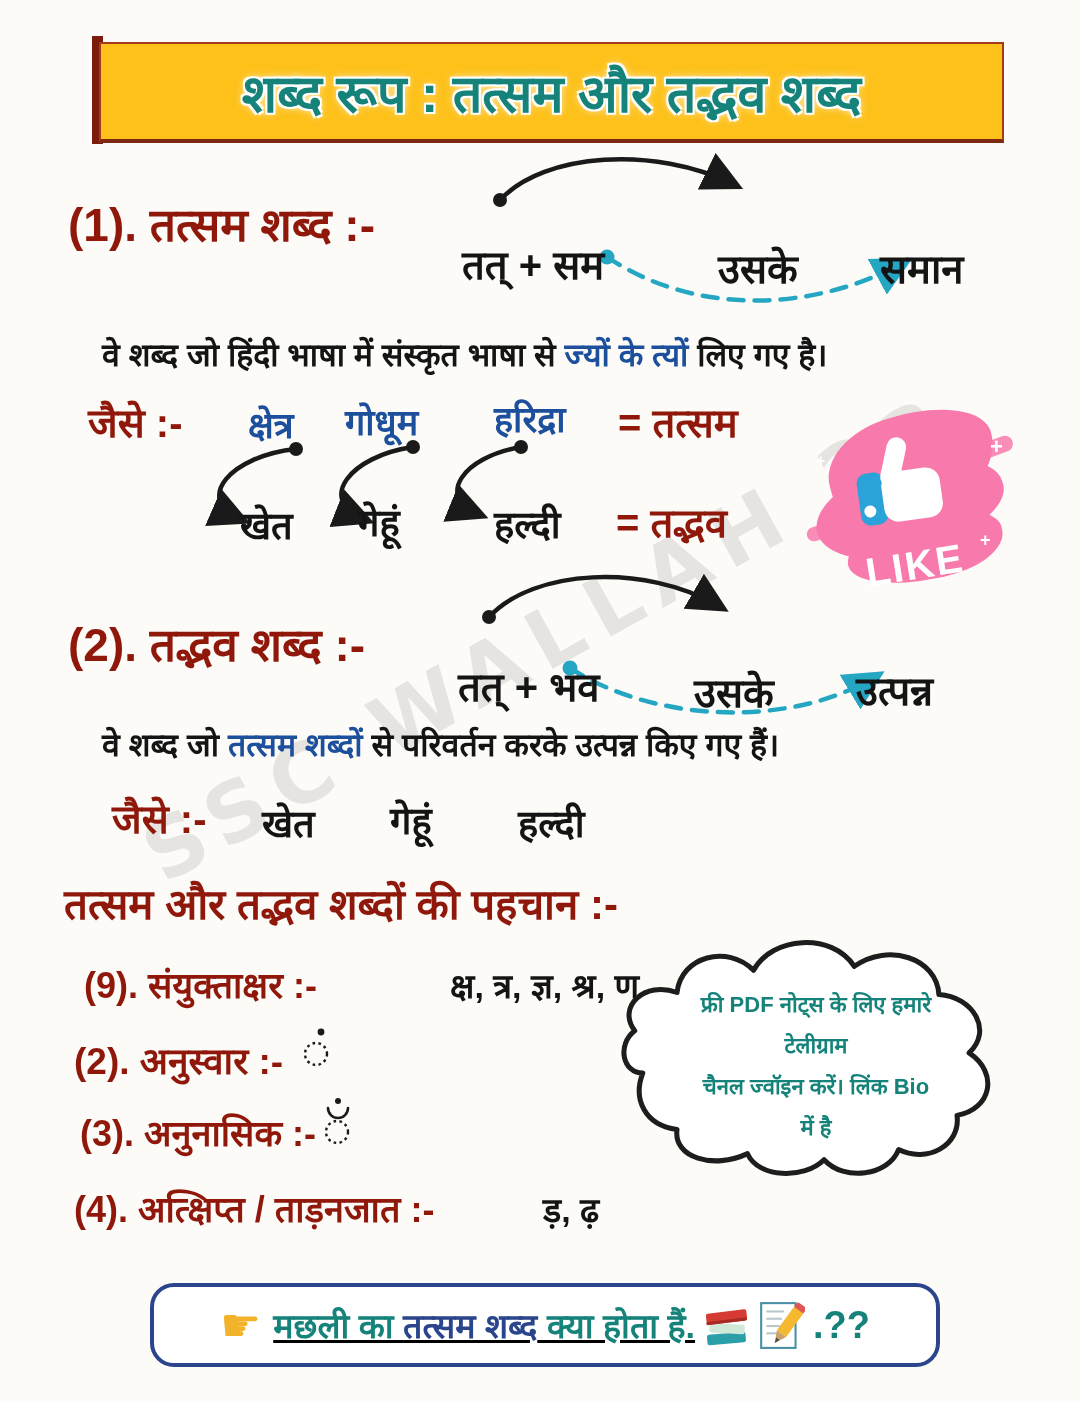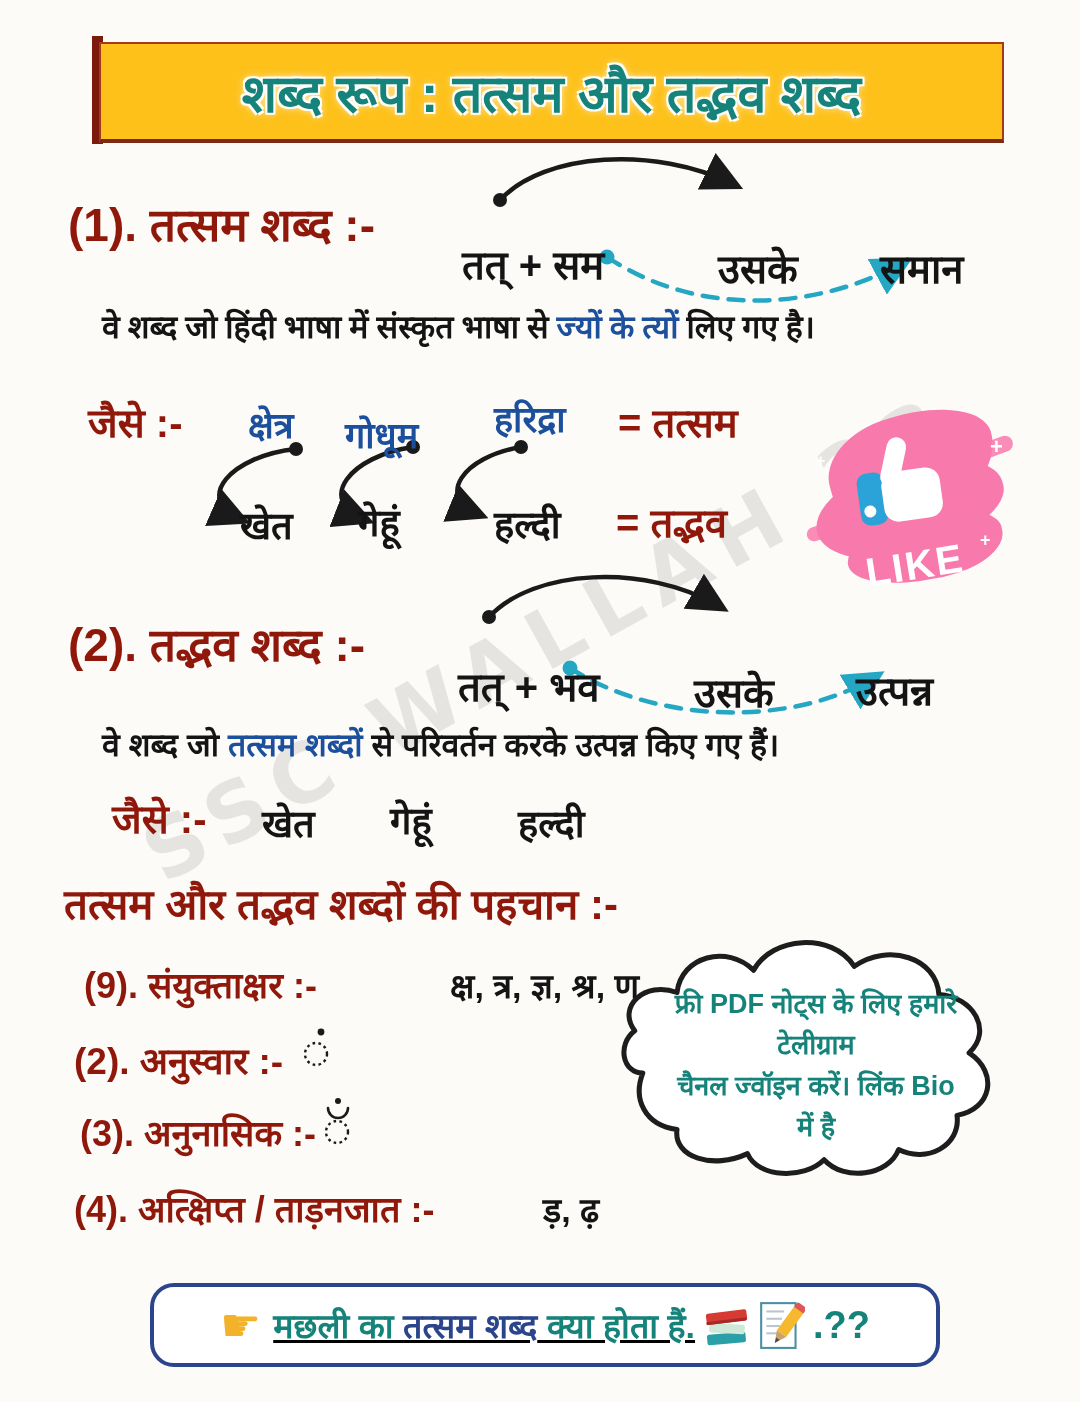--- a/index.html
+++ b/index.html
@@ -56,21 +56,21 @@
   .blob3{left:34px;top:102px;width:158px;height:66px;border-radius:50% 50% 44% 56%/55% 45% 52% 48%;transform:rotate(-12deg);}
   .blob4{left:150px;top:30px;width:52px;height:16px;border-radius:8px;transform:rotate(-20deg);opacity:.85;}
   .blob5{left:-6px;top:110px;width:48px;height:14px;border-radius:7px;transform:rotate(-18deg);opacity:.85;}
   .like-text{position:absolute;left:50%;bottom:4px;transform:translateX(-50%) rotate(-9deg);
     color:#fff;font-weight:900;font-size:40px;letter-spacing:2px;white-space:nowrap;}
   .sparkle{position:absolute;color:#fff;font-weight:bold;}
   
   .cloud-wrap{left:614px;top:922px;width:404px;height:282px;z-index:2;}
   .cloud-text{
     position:absolute;left:34px;top:62px;width:336px;text-align:center;
-    font-size:27px;line-height:41px;font-weight:bold;color:var(--teal,#16837b);
+    font-size:22px;line-height:41px;font-weight:bold;color:var(--teal,#16837b);
   }
   
   .sym{z-index:2;}
   
   .footer-banner{
     left:150px;top:1283px;width:790px;height:84px;z-index:2;
     background:#fff;border:4px solid var(--navy,#2b458c);border-radius:24px;
     display:flex;align-items:center;justify-content:center;gap:8px;
     box-sizing:border-box;
   }
@@ -116,27 +116,27 @@
     <path class="arrB" d="M 489 617 C 533 569, 645 563, 719 606" marker-end="url(#mB)"></path>
     <circle cx="570" cy="668" r="7.5" fill="#25a7c4"></circle>
     <path class="arrC" d="M 570 668 C 656 724, 792 727, 875 677" marker-end="url(#mC)"></path>
   </svg>
 
   <div class="abs z2 maroon sec-heading" style="left:68px;top:192px;">(1). तत्सम शब्द :-</div>
   <div class="abs z2 ink eq-word" style="left:462px;top:198px;">तत् + सम</div>
   <div class="abs z2 ink eq-word" style="left:718px;top:202px;">उसके</div>
   <div class="abs z2 ink eq-word" style="left:880px;top:202px;">समान</div>
 
-  <div class="abs z2 def-line" style="left:102px;top:304px;font-family:Liberation Serif, serif;">
+  <div class="abs z2 def-line" style="left:102px;top:332px;">
     <span class="ink">वे शब्द जो हिंदी भाषा में संस्कृत भाषा से </span><span class="blue">ज्यों के त्यों</span><span class="ink"> लिए गए है।</span>
   </div>
 
   <div class="abs z2 maroon example-label" style="left:88px;top:394px;">जैसे :-</div>
   <div class="abs z2 blue word-md" style="left:248px;top:400px;">क्षेत्र</div>
-  <div class="abs z2 blue word-md" style="left:345px;top:410px;">गोधूम</div>
+  <div class="abs z2 blue word-md" style="left:345px;top:397px;">गोधूम</div>
   <div class="abs z2 blue word-md" style="left:494px;top:394px;">हरिद्रा</div>
   <div class="abs z2 maroon eq-label" style="left:618px;top:394px;">= तत्सम</div>
 
   <div class="abs z2 ink word-lg" style="left:240px;top:498px;">खेत</div>
   <div class="abs z2 ink word-lg" style="left:358px;top:495px;">गेहूं</div>
   <div class="abs z2 ink word-lg" style="left:494px;top:497px;">हल्दी</div>
   <div class="abs z2 maroon eq-label" style="left:616px;top:494px;">= तद्भव</div>
 
   <div class="abs like-badge">
     <div class="blob blob1"></div>

